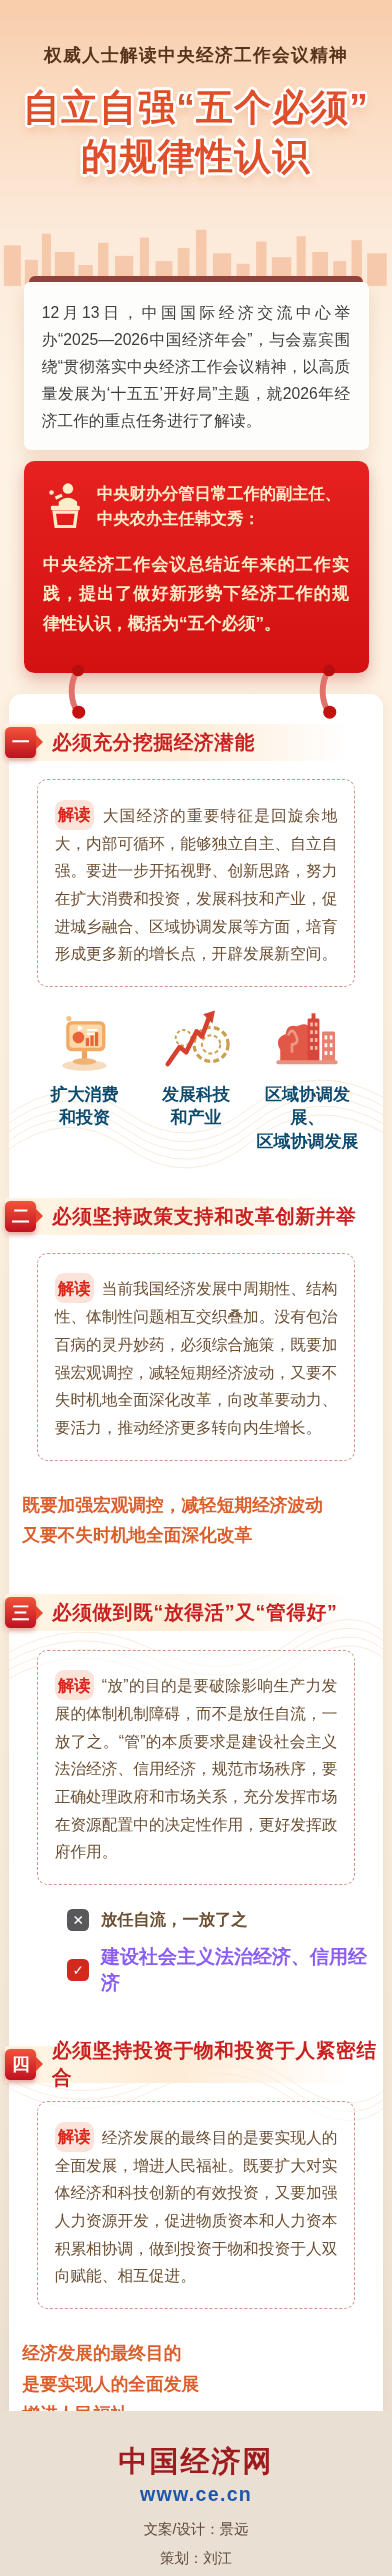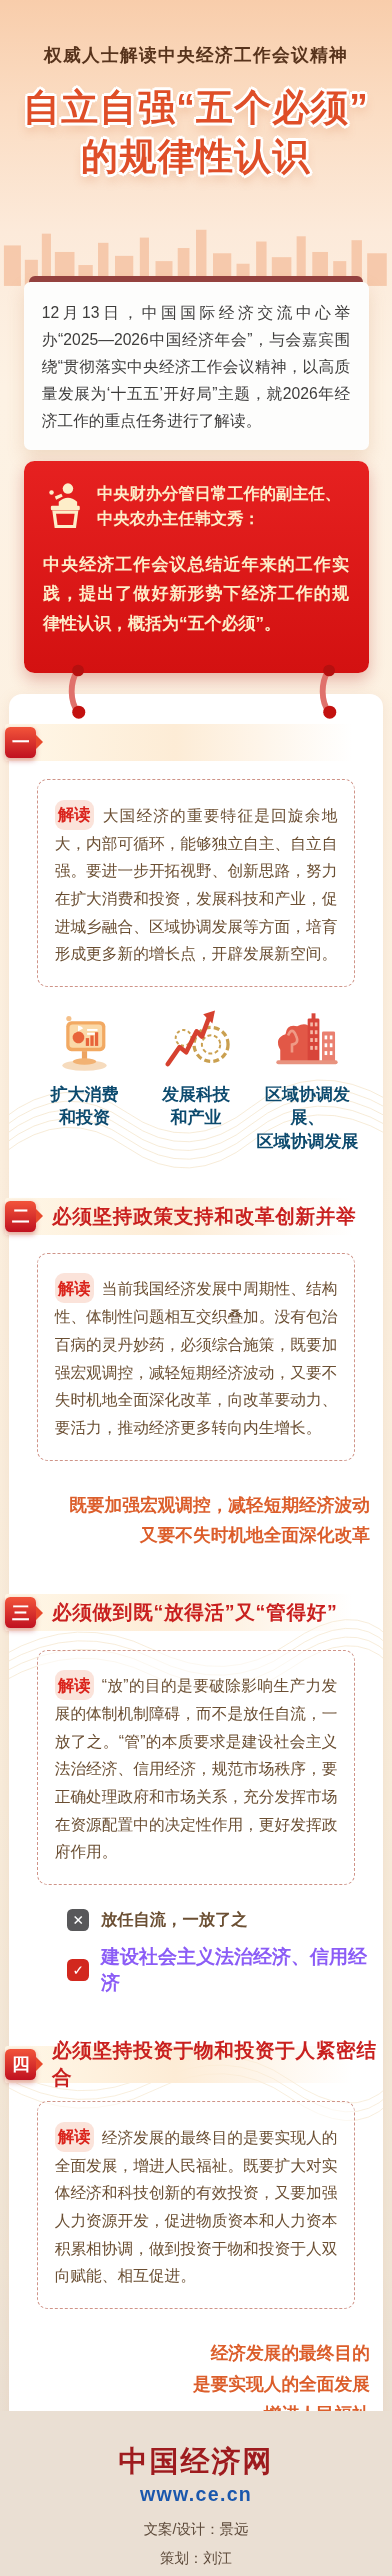--- a/index.html
+++ b/index.html
@@ -60,21 +60,21 @@
     color:#da241c;background:#fbe3da;font-weight:700;font-size:16.3px;}
 
   
   .icons-row{position:relative;display:flex;justify-content:space-between;align-items:flex-start;
     margin:22px 19.6px 6.5px;}
   .icon-item{flex:1;text-align:center;}
   .icon-glyph{height:63px;display:flex;align-items:flex-end;justify-content:center;}
   .icon-label{margin-top:10.5px;font-size:17px;line-height:1.4;font-weight:800;color:#0c4a6e;}
 
   
-  .callout{position:relative;margin:29px 13px 6.5px;text-align:right;
+  .callout{position:relative;margin:29px 13px 6.5px;text-align:left;
     font-size:17.7px;line-height:1.72;font-weight:800;color:#dc5e2b;}
 
   
   .check-list{margin:23.5px 0 10.5px 58px;}
   .check-row{display:flex;align-items:center;gap:11.8px;margin-bottom:13px;}
   .chk{flex:0 0 22px;height:22px;border-radius:5.2px;display:flex;align-items:center;justify-content:center;
     color:#fff;font-size:13.7px;font-weight:900;}
   .chk-x{background:#58585a;}
   .chk-v{background:#d2281e;}
   .check-label-dont{font-size:16.3px;color:#6b4f33;font-weight:600;}
@@ -188,20 +188,21 @@
       <svg class="waves" style="top:1327px" width="392" height="105" viewBox="0 0 600 160">
         <g fill="none" stroke="#ecd2a4" stroke-width="1" opacity="0.6">
           <path d="M-10 70 Q 110 140 230 80 T 450 90 T 610 100"></path>
           <path d="M-10 84 Q 110 154 230 94 T 450 104 T 610 114"></path>
           <path d="M-10 98 Q 110 168 230 108 T 450 118 T 610 128"></path>
         </g>
       </svg>
 
       <div class="sec-header">
         <div class="sec-badge">一</div>
+        <div class="sec-title">必须充分挖掘经济潜能</div>
       </div>
       <div class="jiedu-card">
         <div class="jiedu-text"><span class="jiedu-label">解读</span><span>大国经济的重要特征是回旋余地大，内部可循环，能够独立自主、自立自强。要进一步开拓视野、创新思路，努力在扩大消费和投资，发展科技和产业，促进城乡融合、区域协调发展等方面，培育形成更多新的增长点，开辟发展新空间。</span></div>
       </div>
 
       <div class="icons-row">
         <div class="icon-item">
           <div class="icon-glyph">
             <svg width="63" height="60" viewBox="0 0 96 92">
               <ellipse cx="48" cy="82" rx="34" ry="8" fill="#f6dbbd"></ellipse>

